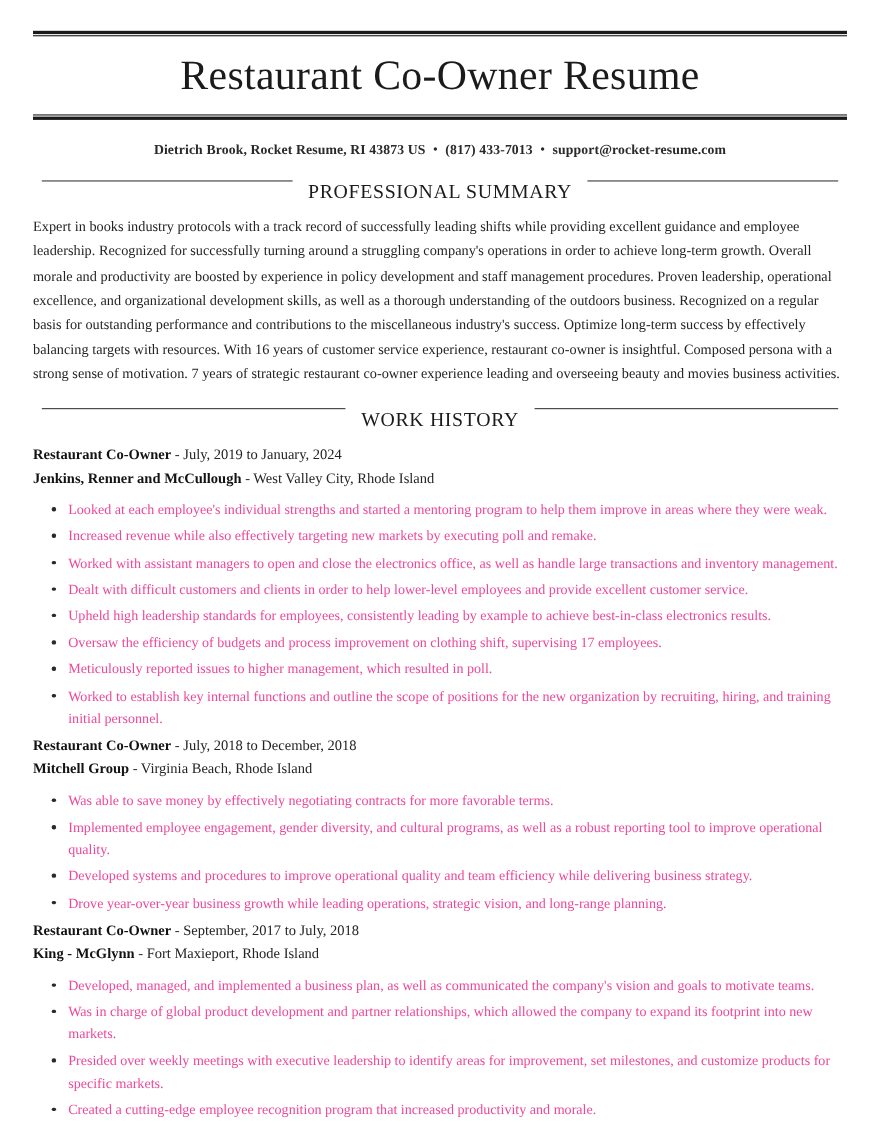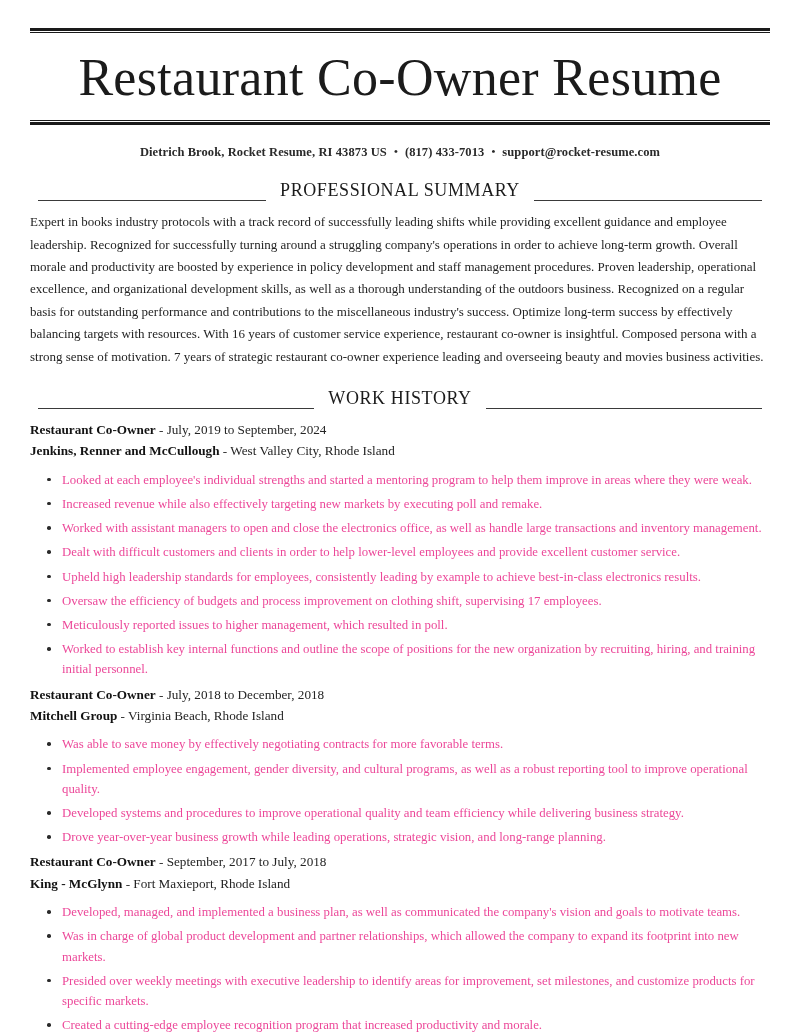--- a/index.html
+++ b/index.html
@@ -24,21 +24,21 @@
 
   
   .header-top-rule {
     margin-top: 28px;
     border-top: 3px solid #1a1a1a;
     border-bottom: 1px solid #1a1a1a;
     height: 5px;
   }
   .resume-title {
     text-align: center;
-    font-size: 52px;
+    font-size: 38px;
     font-weight: 400;
     line-height: 1.18;
     letter-spacing: 0.3px;
     color: #1b1b1b;
     margin: 14px 0 12px 0;
     padding: 0 6px;
   }
   .header-bottom-rule {
     border-top: 1px solid #1a1a1a;
     border-bottom: 3px solid #1a1a1a;
@@ -56,21 +56,21 @@
   .contact-sep {
     display: inline-block;
     padding: 0 7px;
     font-size: 11px;
     vertical-align: 1px;
   }
 
   
   .section-heading {
     display: flex;
-    align-items: flex-end;
+    align-items: flex-start;
     margin: 20px 0 10px 0;
     gap: 14px;
   }
   .section-heading .rule {
     flex: 1 1 auto;
     height: 1px;
     background: #3a3a3a;
   }
   .section-heading .rule.left { margin-left: 8px; }
   .section-heading .rule.right { margin-right: 8px; }
@@ -152,21 +152,21 @@
   <p class="summary-text">Expert in books industry protocols with a track record of successfully leading shifts while providing excellent guidance and employee leadership. Recognized for successfully turning around a struggling company's operations in order to achieve long-term growth. Overall morale and productivity are boosted by experience in policy development and staff management procedures. Proven leadership, operational excellence, and organizational development skills, as well as a thorough understanding of the outdoors business. Recognized on a regular basis for outstanding performance and contributions to the miscellaneous industry's success. Optimize long-term success by effectively balancing targets with resources. With 16 years of customer service experience, restaurant co-owner is insightful. Composed persona with a strong sense of motivation. 7 years of strategic restaurant co-owner experience leading and overseeing beauty and movies business activities.</p>
 
   <div class="section-heading">
     <span class="rule left"></span>
     <span class="title">WORK HISTORY</span>
     <span class="rule right"></span>
   </div>
 
   <div id="jobs-container">
       <div class="job">
-        <div class="job-line"><span class="strong">Restaurant Co-Owner</span><span class="dash"> - </span><span>July, 2019 to September, 2024</span></div>
+        <div class="job-line"><span class="strong">Restaurant Co-Owner</span><span class="dash"> - </span><span>July, 2019 to January, 2024</span></div>
         <div class="job-line"><span class="strong">Jenkins, Renner and McCullough</span><span class="dash"> - </span><span>West Valley City, Rhode Island</span></div>
         <ul class="bullets">
           <li>Looked at each employee's individual strengths and started a mentoring program to help them improve in areas where they were weak.</li>
           <li>Increased revenue while also effectively targeting new markets by executing poll and remake.</li>
           <li>Worked with assistant managers to open and close the electronics office, as well as handle large transactions and inventory management.</li>
           <li>Dealt with difficult customers and clients in order to help lower-level employees and provide excellent customer service.</li>
           <li>Upheld high leadership standards for employees, consistently leading by example to achieve best-in-class electronics results.</li>
           <li>Oversaw the efficiency of budgets and process improvement on clothing shift, supervising 17 employees.</li>
           <li>Meticulously reported issues to higher management, which resulted in poll.</li>
           <li>Worked to establish key internal functions and outline the scope of positions for the new organization by recruiting, hiring, and training initial personnel.</li>

